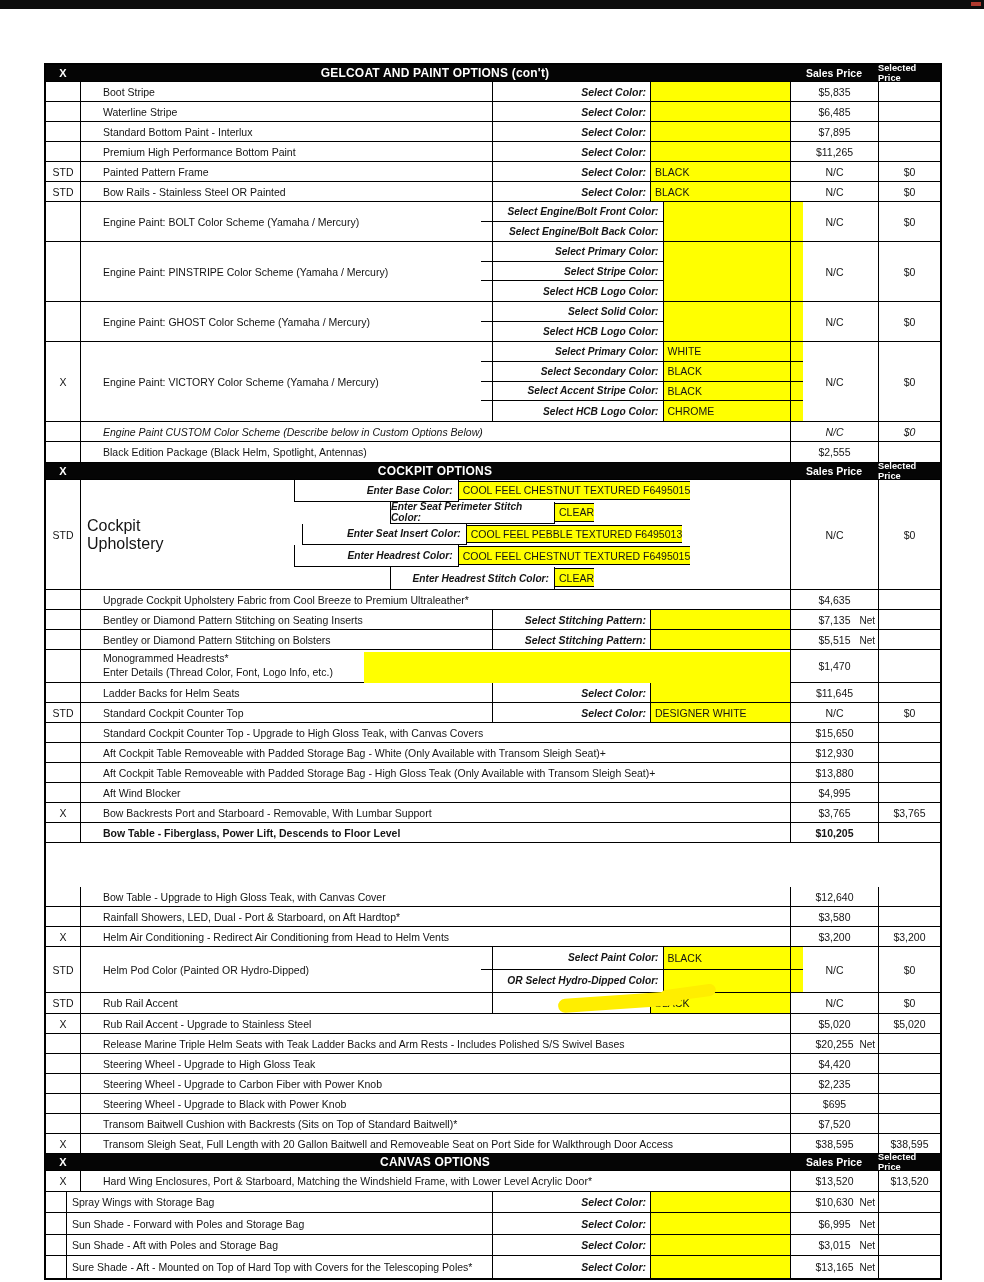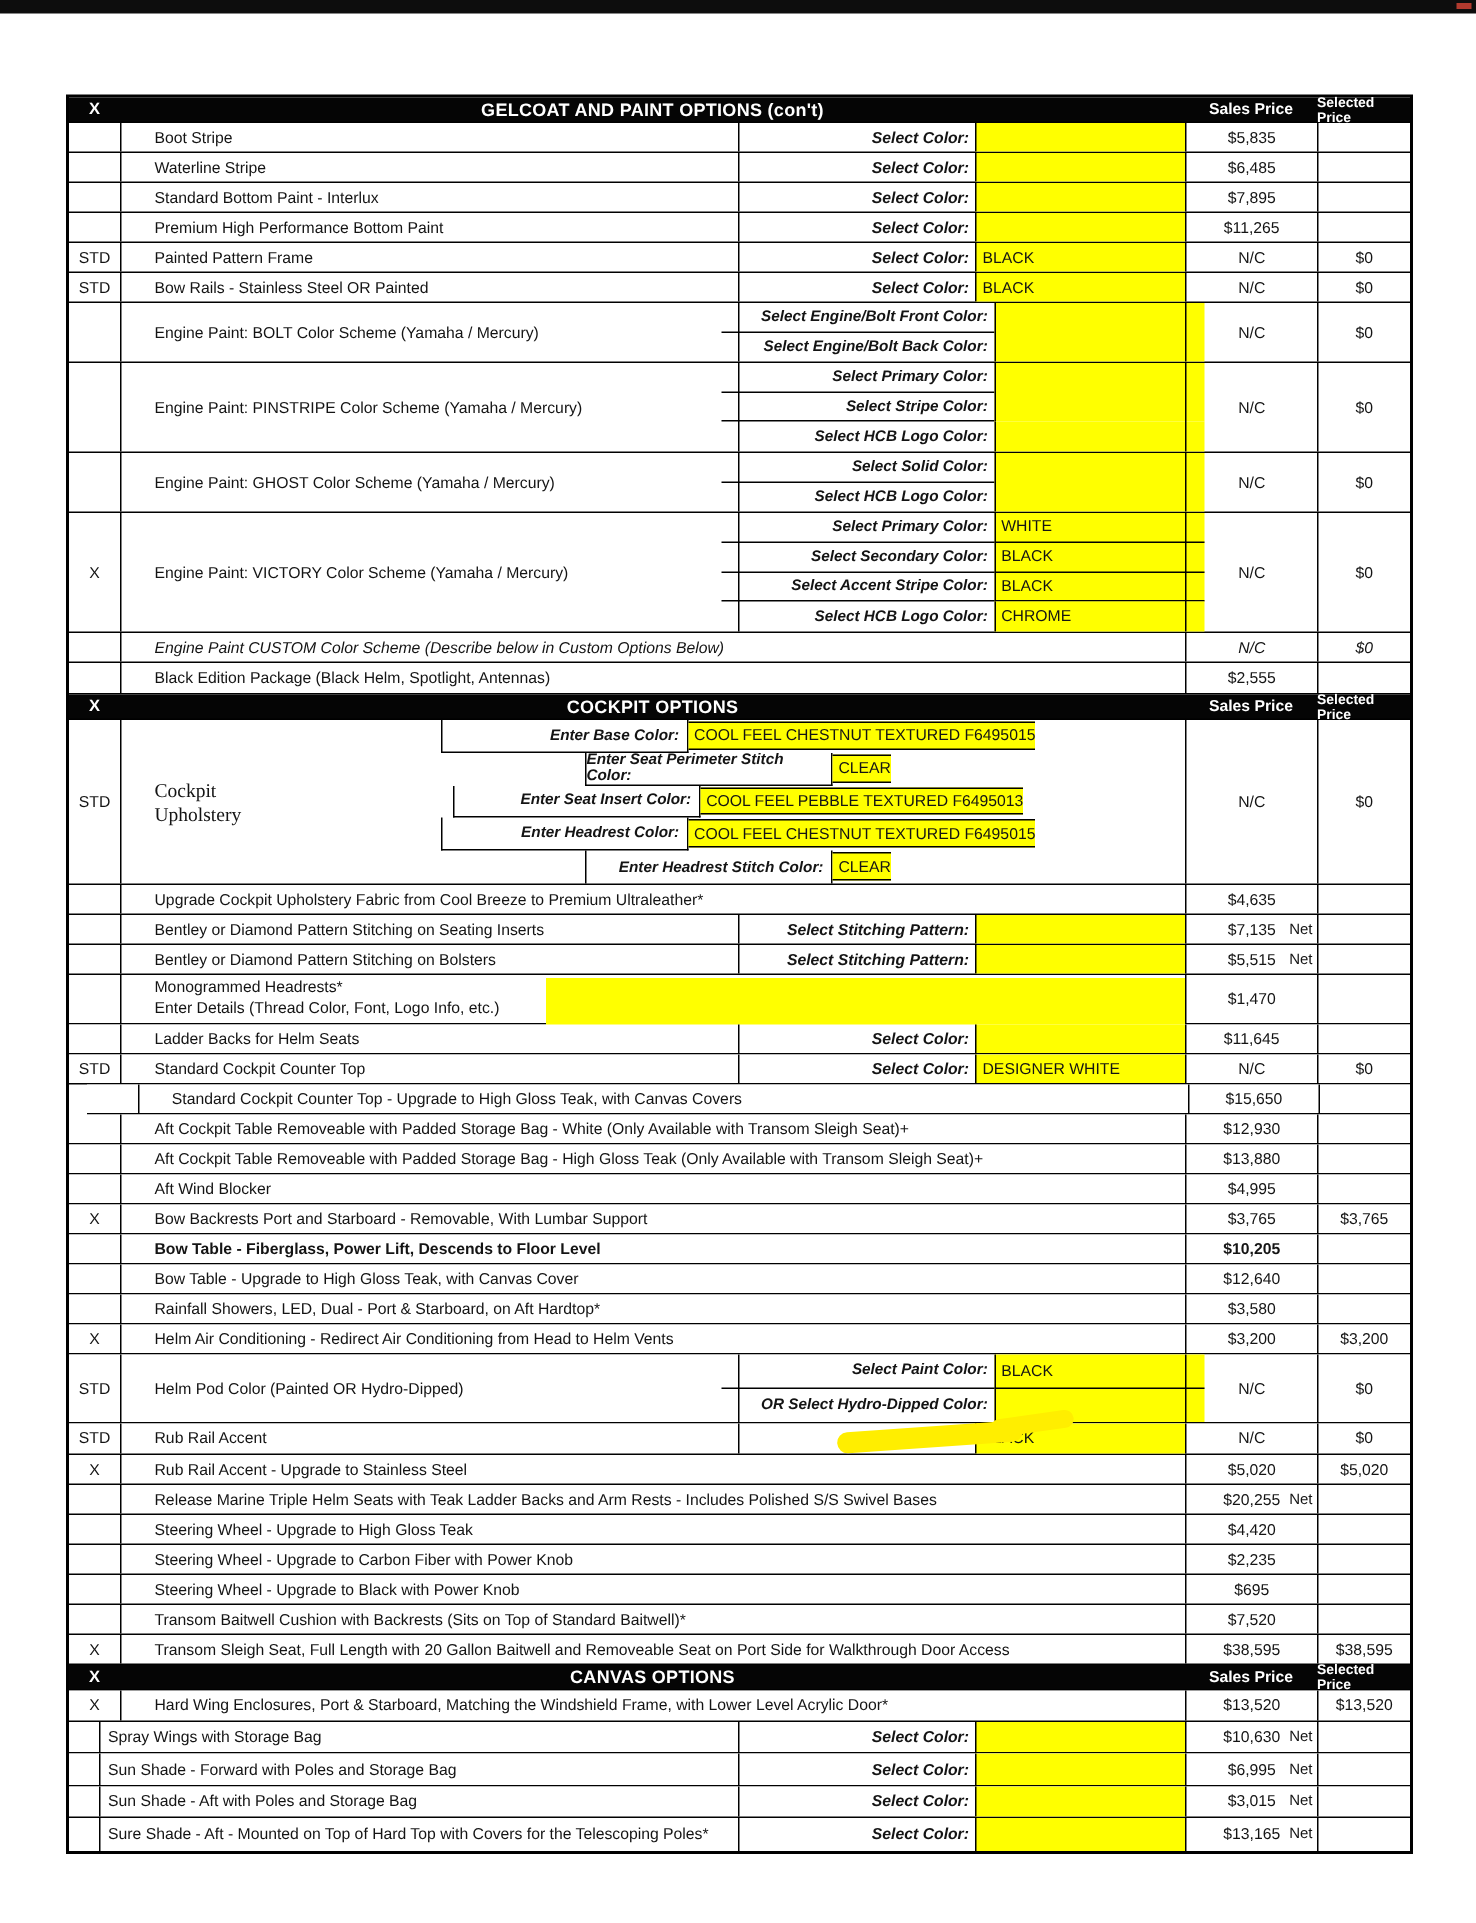--- a/index.html
+++ b/index.html
@@ -10,21 +10,21 @@
   #sheet{position:absolute;left:44px;top:63px;width:894px;border:2px solid #000;box-sizing:content-box;}
   .row{display:flex;border-bottom:1px solid #000;box-sizing:border-box;position:relative;background:#fff;}
   .row:last-child{border-bottom:none;}
   .cell{box-sizing:border-box;display:flex;align-items:center;overflow:visible;height:100%;}
   .cell + .cell{border-left:1px solid #000;}
   .c-mark{width:34px;justify-content:center;font-size:10.5px;}
   .c-mark-n{width:20px;}
   .c-desc-full{width:710px;padding-left:22px;font-size:10.5px;}
   .c-desc{width:412px;padding-left:22px;font-size:10.5px;}
   .c-desc-c{width:426px;padding-left:5px;font-size:10.5px;}
-  .c-desc-up{width:114px;padding-left:22px;font-size:13px;font-family:Liberation Serif, serif;}
+  .c-desc-up{width:114px;padding-left:6px;font-size:16px;}
   .c-desc-mono{width:284px;padding-left:22px;font-size:10.5px;flex-direction:column;
                align-items:flex-start;justify-content:center;line-height:1.3;}
   .c-lbl{width:158px;justify-content:flex-end;padding-right:4px;font-size:10.5px;font-weight:bold;font-style:italic;}
   .c-yel{width:140px;background:#ffff00;padding-left:4px;font-size:10.5px;}
   .c-sales{width:88px;justify-content:center;position:relative;font-size:10.5px;}
   .c-sel{width:62px;justify-content:center;font-size:10.5px;}
   .net{position:absolute;right:3px;top:50%;transform:translateY(-50%);font-size:10px;}
   .midcol{width:298px;display:flex;flex-direction:column;padding:0;}
   .subrow{display:flex;flex:1 1 0;min-height:0;}
   .sub-lbl{width:182px;box-sizing:border-box;display:flex;align-items:center;justify-content:flex-end;
@@ -317,21 +317,21 @@
       <div class="row" style="height: 20px;">
         <div class="cell c-mark">STD</div>
         <div class="cell c-desc">Standard Cockpit Counter Top</div>
         <div class="cell c-lbl">Select Color:</div>
         <div class="cell c-yel">DESIGNER WHITE</div>
         <div class="cell c-sales">
           <span>N/C</span>
         </div>
         <div class="cell c-sel">$0</div>
       </div>
-      <div class="row" style="height: 20px; margin-left: 12px;">
+      <div class="row" style="height: 20px;">
         <div class="cell c-mark"></div>
         <div class="cell c-desc-full">Standard Cockpit Counter Top - Upgrade to High Gloss Teak, with Canvas Covers</div>
         <div class="cell c-sales">
           <span>$15,650</span>
         </div>
         <div class="cell c-sel"></div>
       </div>
       <div class="row" style="height: 20px;">
         <div class="cell c-mark"></div>
         <div class="cell c-desc-full">Aft Cockpit Table Removeable with Padded Storage Bag - White (Only Available with Transom Sleigh Seat)+</div>
@@ -365,21 +365,21 @@
         <div class="cell c-sel">$3,765</div>
       </div>
       <div class="row" style="height: 20px; font-weight: bold;">
         <div class="cell c-mark"></div>
         <div class="cell c-desc-full">Bow Table - Fiberglass, Power Lift, Descends to Floor Level</div>
         <div class="cell c-sales">
           <span>$10,205</span>
         </div>
         <div class="cell c-sel"></div>
       </div>
-      <div class="row" style="height: 20px;">
+      <div class="row" style="height: 20px; margin-top: 44px;">
         <div class="cell c-mark"></div>
         <div class="cell c-desc-full">Bow Table - Upgrade to High Gloss Teak, with Canvas Cover</div>
         <div class="cell c-sales">
           <span>$12,640</span>
         </div>
         <div class="cell c-sel"></div>
       </div>
       <div class="row" style="height: 20px;">
         <div class="cell c-mark"></div>
         <div class="cell c-desc-full">Rainfall Showers, LED, Dual - Port &amp; Starboard, on Aft Hardtop*</div>

